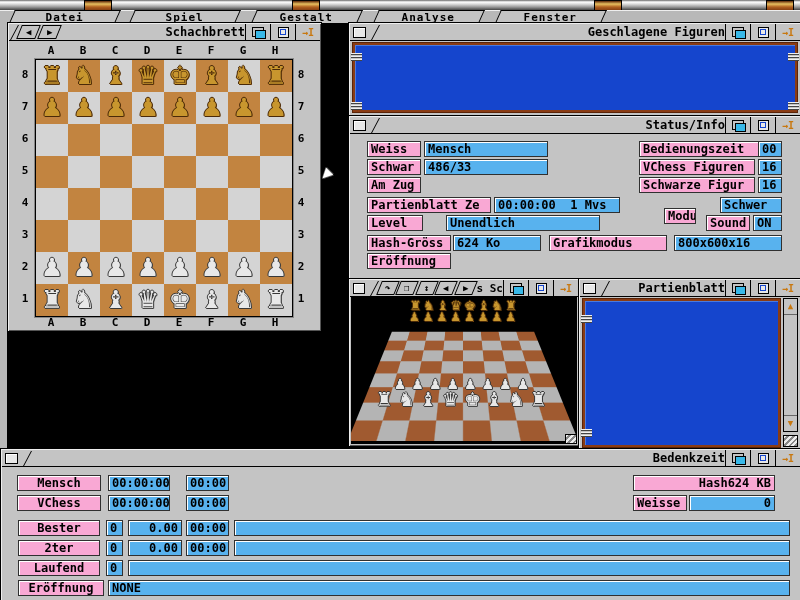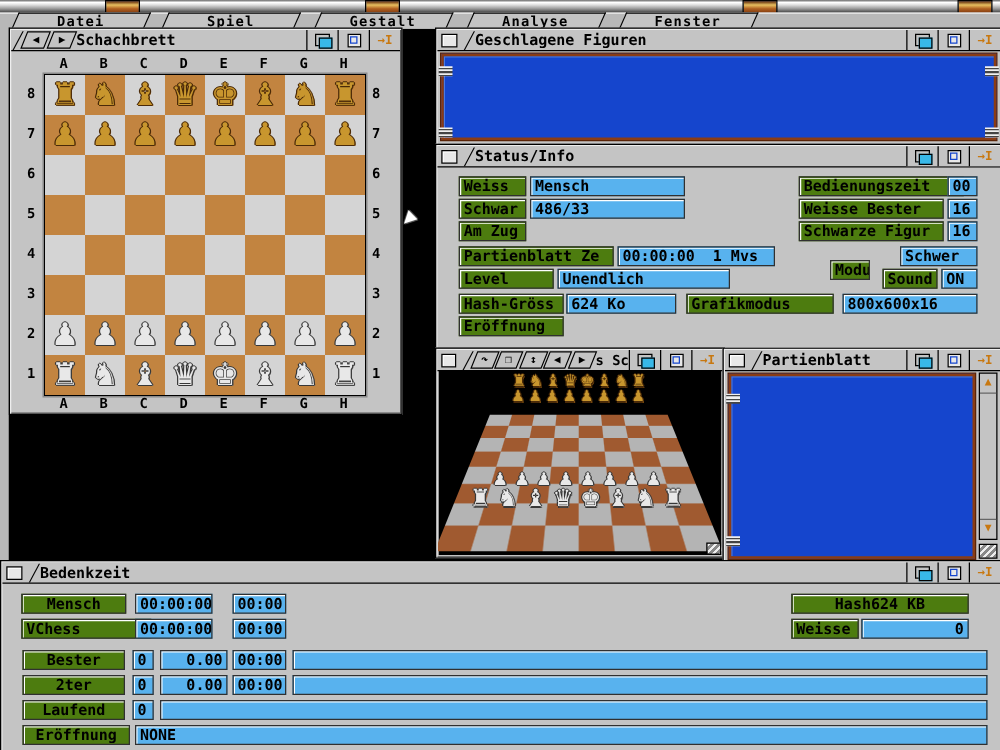--- a/index.html
+++ b/index.html
@@ -14,35 +14,35 @@
   #menurow{position:absolute;left:0;top:10px;width:800px;height:12px;background:#b8b8b8;
         border-top:1px solid #eee;border-bottom:1px solid #000;display:flex;}
   .mtab{height:12px;width:104px;margin-top:-1px;background:#c4c4c4;border:1px solid #000;border-bottom:none;
         transform:skewX(-24deg);display:flex;align-items:center;justify-content:center;}
   .mtab span{transform:skewX(24deg);font-size:11px;letter-spacing:1px;}
   
   .win{position:absolute;background:#c4c4c4;border:1px solid #000;
        box-shadow:inset 1px 1px 0 #eee, inset -1px -1px 0 #555;}
   .tbar{position:relative;height:16px;margin:1px;background:#c4c4c4;border-bottom:1px solid #000;
         display:flex;align-items:center;font-size:12px;}
-  .tbar .title{flex:1;text-align:left;white-space:nowrap;overflow:hidden;}
+  .tbar .title{flex:1;text-align:right;white-space:nowrap;overflow:hidden;}
   .sqgad{width:11px;height:9px;margin:0 4px 0 3px;border:1px solid #000;background:#e8e8e8;
         box-shadow:inset 1px 1px 0 #fff;}
   .sep{width:5px;height:15px;border-right:1px solid #000;transform:skewX(-28deg);margin-right:4px;}
   .gads{display:flex;height:16px;margin-left:auto;}
   .gad{width:24px;height:16px;border-left:1px solid #000;display:flex;align-items:center;justify-content:center;background:#c4c4c4;}
   .depth-b{width:10px;height:8px;border:1px solid #000;background:#c4c4c4;position:relative;}
   .depth-f{position:absolute;left:2px;top:2px;width:9px;height:7px;border:1px solid #000;background:#38b8e8;}
   .zoom-o{width:9px;height:9px;border:1px solid #000;background:#e8e8e8;display:flex;align-items:center;justify-content:center;}
   .zoom-i{width:4px;height:4px;border:1px solid #1545cd;}
   .gold{color:#c87810;font-size:10px;}
   
   .lb,.vb{position:absolute;box-sizing:border-box;height:16px;border:1px solid #303030;
         box-shadow:inset 1px 1px 0 #fff;padding:0 3px;font-size:12px;line-height:14px;
-        white-space:pre;overflow:hidden;background:#4d7c0f;}
+        white-space:pre;overflow:hidden;background:#f9a8d4;}
   .vb{background:#58b2ee;}
   .num{text-align:right;}
   
   .bluepane{position:absolute;border:2px solid #8a3c14;background:#1545cd;
         box-shadow:inset 1px 1px 0 #4a7ae0, 0 0 0 1px #5a2408;}
   .hinge{position:absolute;width:11px;height:8px;
         background:repeating-linear-gradient(180deg,#f0f0f0 0 1px,#444 1px 2px,#c4c4c4 2px 3px);}
   
   .board{position:absolute;display:grid;grid-template-columns:repeat(8,32px);grid-template-rows:repeat(8,32px);
         border:1px solid #000;outline:1px solid #888;}
@@ -356,34 +356,34 @@
           </div>
       </div>
     </div>
     <div class="lb" style="left:18px;top:25px;width:54px">Weiss</div>
     <div class="vb" style="left:75px;top:25px;width:124px">Mensch</div>
     <div class="lb" style="left:290px;top:25px;width:132px">Bedienungszeit</div>
     <div class="vb" style="left:409px;top:25px;width:24px">00</div>
 
     <div class="lb" style="left:18px;top:43px;width:54px">Schwar</div>
     <div class="vb" style="left:75px;top:43px;width:124px">486/33</div>
-    <div class="lb" style="left:290px;top:43px;width:116px">Weisse Bester</div>
+    <div class="lb" style="left:290px;top:43px;width:116px">VChess Figuren</div>
     <div class="vb" style="left:409px;top:43px;width:24px">16</div>
 
     <div class="lb" style="left:18px;top:61px;width:54px">Am Zug</div>
     <div class="lb" style="left:290px;top:61px;width:116px">Schwarze Figur</div>
     <div class="vb" style="left:409px;top:61px;width:24px">16</div>
 
     <div class="lb" style="left:18px;top:81px;width:124px">Partienblatt Ze</div>
     <div class="vb" style="left:145px;top:81px;width:126px">00:00:00  1 Mvs</div>
     <div class="lb" style="left:315px;top:92px;width:32px">Modus</div>
     <div class="vb" style="left:371px;top:81px;width:62px">Schwer</div>
 
-    <div class="lb" style="left:18px;top:99px;width:76px">Level</div>
-    <div class="vb" style="left:97px;top:99px;width:138px">Unendlich</div>
+    <div class="lb" style="left:18px;top:99px;width:56px">Level</div>
+    <div class="vb" style="left:97px;top:99px;width:154px">Unendlich</div>
     <div class="lb" style="left:357px;top:99px;width:44px">Sound</div>
     <div class="vb" style="left:404px;top:99px;width:29px">ON</div>
 
     <div class="lb" style="left:18px;top:119px;width:84px">Hash-Gröss</div>
     <div class="vb" style="left:104px;top:119px;width:88px">624 Ko</div>
     <div class="lb" style="left:200px;top:119px;width:118px">Grafikmodus</div>
     <div class="vb" style="left:325px;top:119px;width:108px">800x600x16</div>
 
     <div class="lb" style="left:18px;top:137px;width:84px">Eröffnung</div>
   </div>
@@ -547,23 +547,23 @@
             </div>
           </div>
         <div class="gad">
             <span class="gold">→I</span>
           </div>
       </div>
     </div>
     <div class="lb" style="left:16px;top:26px;width:84px;text-align:center">Mensch</div>
     <div class="vb" style="left:107px;top:26px;width:62px">00:00:00</div>
     <div class="vb" style="left:185px;top:26px;width:43px">00:00</div>
-    <div class="lb" style="left:632px;top:26px;width:142px;display:flex;justify-content:center"><span>Hash</span><span>624 KB</span></div>
-
-    <div class="lb" style="left:16px;top:46px;width:104px;">VChess</div>
+    <div class="lb" style="left:632px;top:26px;width:142px;display:flex;justify-content:flex-end"><span>Hash</span><span>624 KB</span></div>
+
+    <div class="lb" style="left:16px;top:46px;width:84px;text-align:center">VChess</div>
     <div class="vb" style="left:107px;top:46px;width:62px">00:00:00</div>
     <div class="vb" style="left:185px;top:46px;width:43px">00:00</div>
     <div class="lb" style="left:632px;top:46px;width:54px">Weisse</div>
     <div class="vb num" style="left:688px;top:46px;width:86px">0</div>
 
     <div class="lb" style="left:17px;top:71px;width:82px;text-align:center">Bester</div>
     <div class="vb" style="left:105px;top:71px;width:17px">0</div>
     <div class="vb num" style="left:127px;top:71px;width:54px">0.00</div>
     <div class="vb" style="left:185px;top:71px;width:43px">00:00</div>
     <div class="vb" style="left:233px;top:71px;width:556px"></div>

